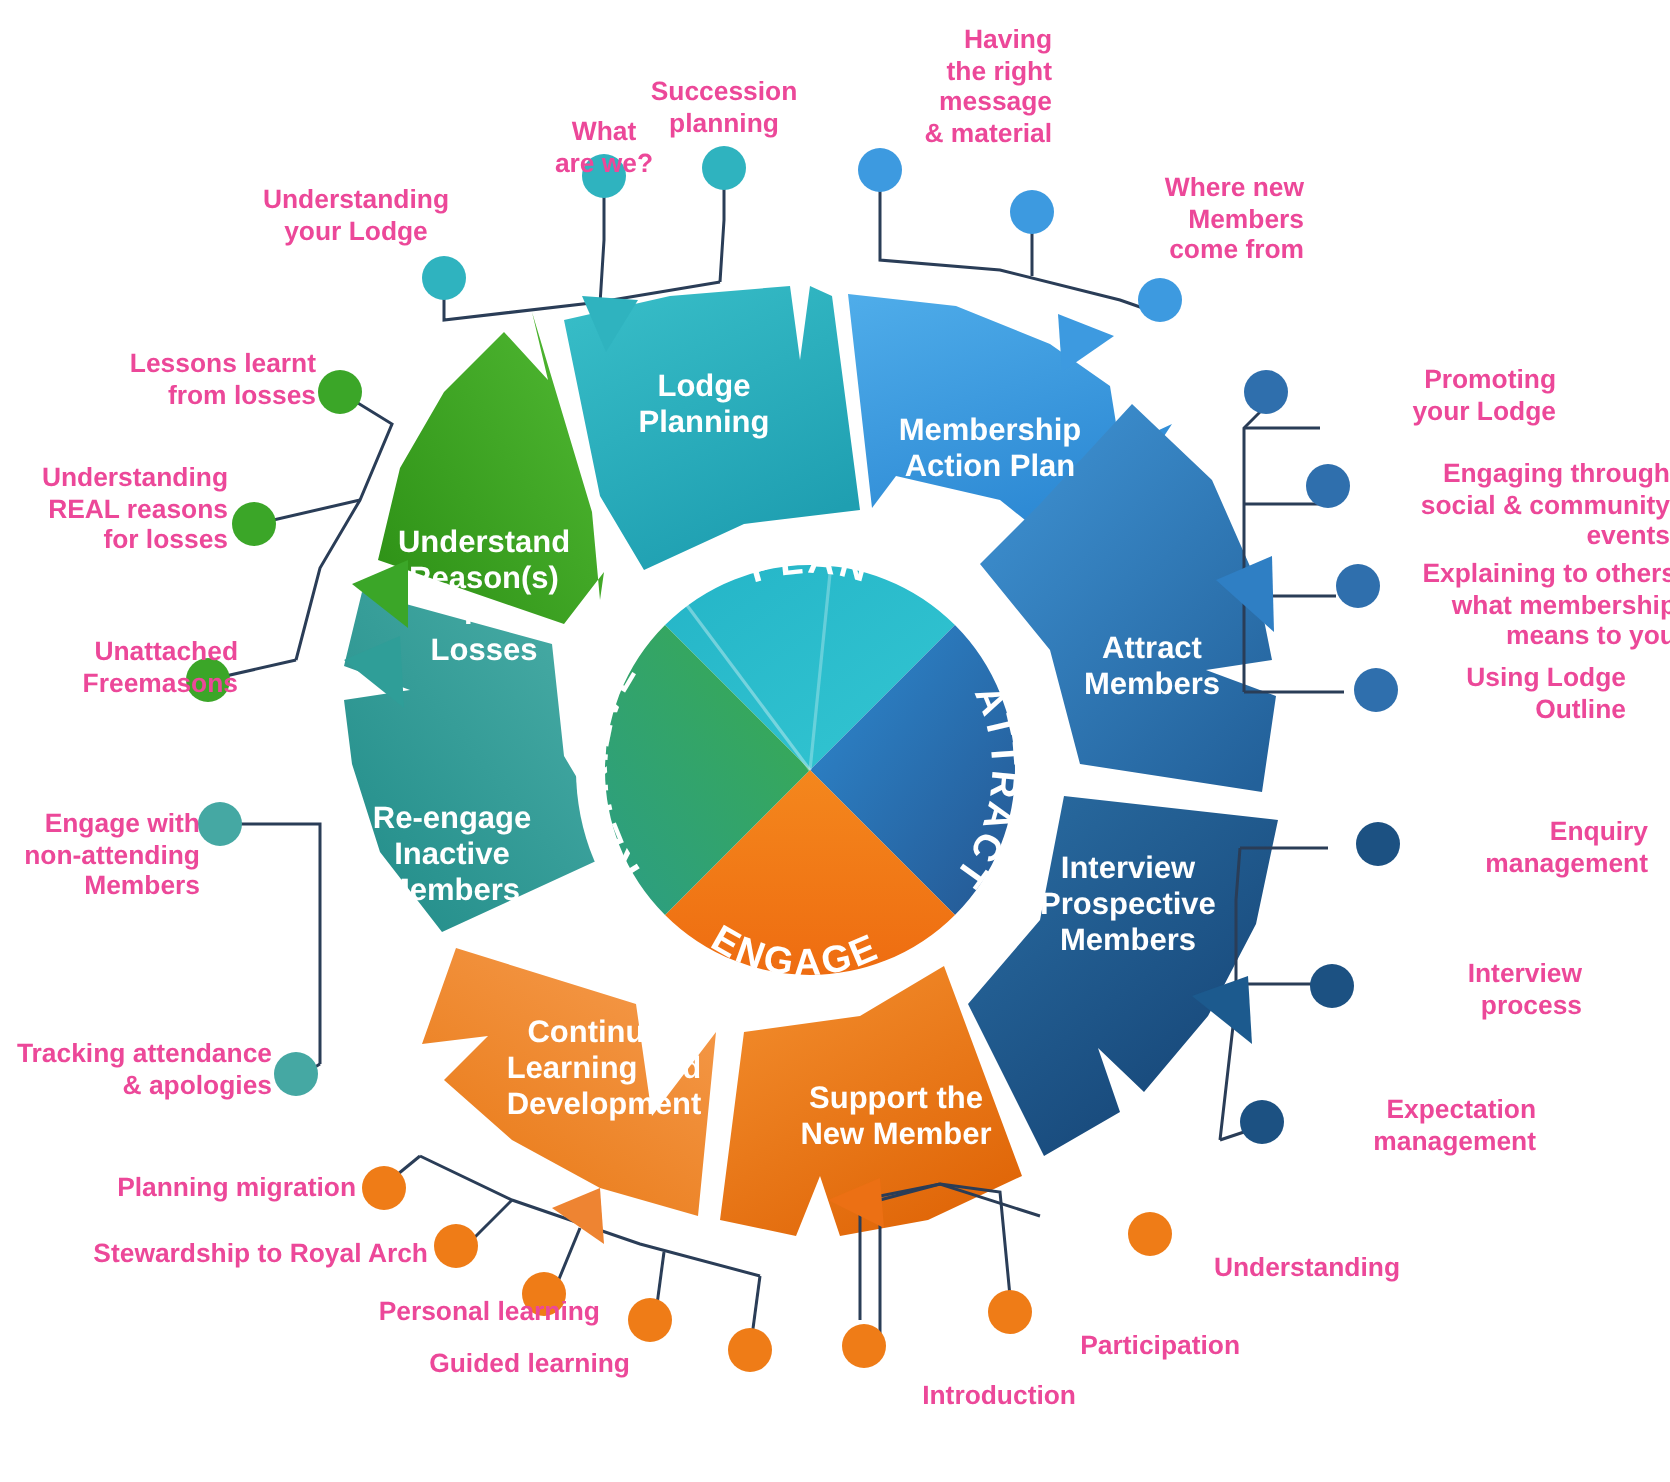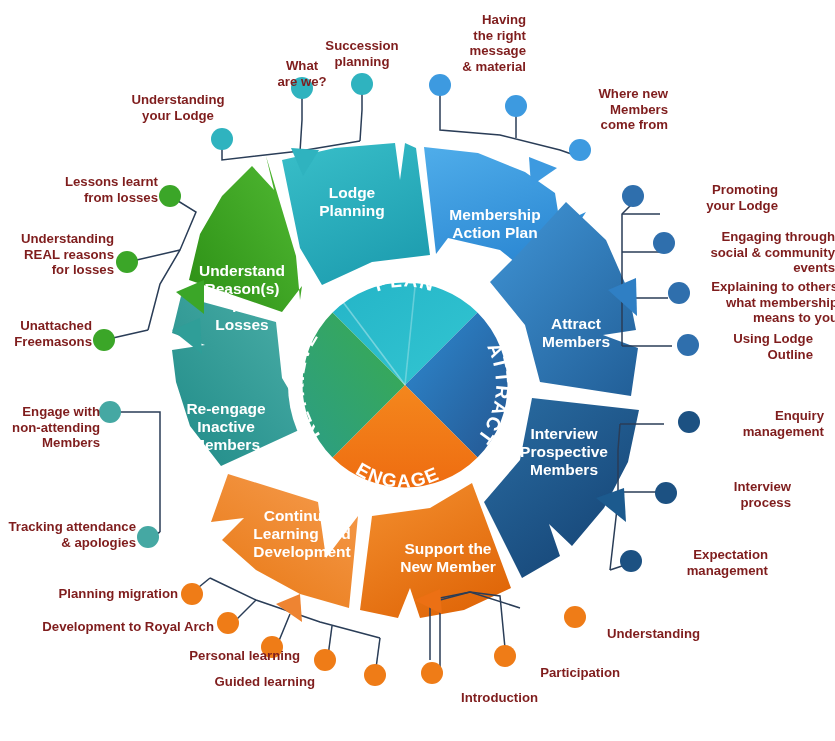--- a/index.html
+++ b/index.html
@@ -17,21 +17,21 @@
     text-anchor:middle;
     font-family:"Liberation Sans", sans-serif;
   }
   .quad-label{
     fill:#ffffff;font-weight:bold;font-size:19px;
     letter-spacing:1.4px;
     font-family:"Liberation Sans", sans-serif;
   }
   .callout-text{
     position:absolute;
-    color:#7f1d1d;
+    color:#ec4899;
     font-weight:bold;
     font-size:13.2px;
     line-height:15.5px;
     font-family:"Liberation Sans", sans-serif;
     white-space:pre-line;
   }
   .ct-right{text-align:right;}
   .ct-left{text-align:right;}
   .ct-center{text-align:center;}
 </style>
@@ -274,40 +274,40 @@
       <circle cx="127" cy="262" r="11" fill="#3ba628"></circle>
       <circle cx="104" cy="340" r="11" fill="#3ba628"></circle>
     </g>
   </svg>
 
   <div class="callout-text ct-center" style="left:126px;top:92px;width:104px;">Understanding<br>your Lodge</div>
   <div class="callout-text ct-center" style="left:252px;top:58px;width:100px;">What<br>are we?</div>
   <div class="callout-text ct-center" style="left:306px;top:38px;width:112px;">Succession<br>planning</div>
 
   <div class="callout-text ct-left" style="left:430px;top:12px;width:96px;">Having<br>the right<br>message<br>&amp; material</div>
-  <div class="callout-text ct-left" style="left:558px;top:86px;width:110px;">Where new<br>Members<br>come from</div>
+  <div class="callout-text ct-left" style="left:542px;top:86px;width:110px;">Where new<br>Members<br>come from</div>
 
   <div class="callout-text ct-left" style="left:648px;top:182px;width:130px;">Promoting<br>your Lodge</div>
   <div class="callout-text ct-left" style="left:679px;top:229px;width:156px;text-align:right;">Engaging through<br>social &amp; community<br>events</div>
   <div class="callout-text ct-left" style="left:694px;top:279px;width:144px;">Explaining to others<br>what membership<br>means to you</div>
   <div class="callout-text ct-left" style="left:703px;top:331px;width:110px;">Using Lodge<br>Outline</div>
 
   <div class="callout-text ct-left" style="left:704px;top:408px;width:120px;">Enquiry<br>management</div>
   <div class="callout-text ct-left" style="left:681px;top:479px;width:110px;">Interview<br>process</div>
   <div class="callout-text ct-left" style="left:640px;top:547px;width:128px;">Expectation<br>management</div>
 
   <div class="callout-text ct-left" style="left:560px;top:626px;width:140px;">Understanding</div>
   <div class="callout-text ct-left" style="left:490px;top:665px;width:130px;">Participation</div>
   <div class="callout-text ct-left" style="left:418px;top:690px;width:120px;">Introduction</div>
 
   <div class="callout-text ct-right" style="left:185px;top:674px;width:130px;">Guided learning</div>
   <div class="callout-text ct-right" style="left:120px;top:648px;width:140px;padding-left:40px;">Personal learning</div>
-  <div class="callout-text ct-right" style="left:30px;top:619px;width:184px;">Development to Royal Arch</div>
+  <div class="callout-text ct-right" style="left:30px;top:619px;width:184px;">Stewardship to Royal Arch</div>
   <div class="callout-text ct-right" style="left:38px;top:586px;width:140px;">Planning migration</div>
 
   <div class="callout-text ct-right" style="left:0px;top:404px;width:100px;">Engage with<br>non-attending<br>Members</div>
   <div class="callout-text ct-right" style="left:2px;top:519px;width:134px;">Tracking attendance<br>&amp; apologies</div>
 
   <div class="callout-text ct-right" style="left:40px;top:174px;width:118px;">Lessons learnt<br>from losses</div>
   <div class="callout-text ct-right" style="left:4px;top:231px;width:110px;">Understanding<br>REAL reasons<br>for losses</div>
-  <div class="callout-text ct-right" style="left:0px;top:318px;width:92px;">Unattached<br>Freemasons</div>
+  <div class="callout-text ct-right" style="left:0px;top:318px;width:92px;padding-left:27px;">Unattached<br>Freemasons</div>
 
 </div>
 
 </body></html>

